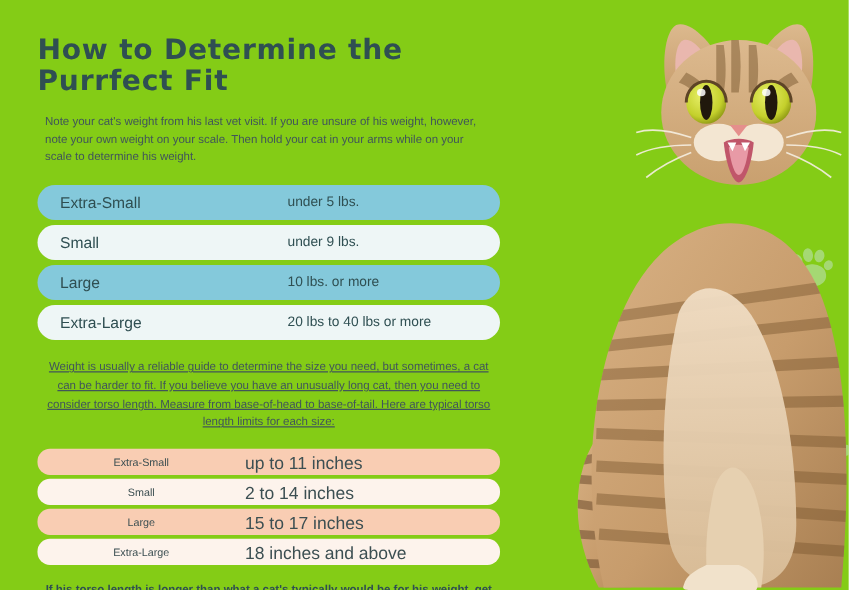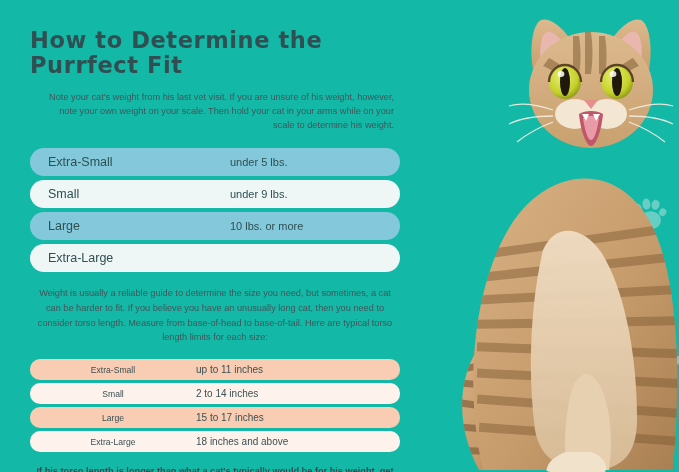--- a/index.html
+++ b/index.html
@@ -10,21 +10,21 @@
     width: 679px;
     height: 472px;
     font-family: "Liberation Sans", sans-serif;
     background: #ffffff;
     overflow: hidden;
   }
   .infographic {
     position: relative;
     width: 679px;
     height: 472px;
-    background: #14b8a6;
+    background: #84cc16;
     overflow: hidden;
   }
   
   .paw {
     position: absolute;
     opacity: 0.45;
   }
   .paw .pad {
     position: absolute;
     background: #cfe8e5;
@@ -70,21 +70,21 @@
     font-weight: bold;
     color: #2f4f52;
     letter-spacing: 0.6px;
     margin: 6px 0 12px 0;
     line-height: 1.1;
   }
   .intro {
     font-size: 9.2px;
     color: #41565a;
     line-height: 1.55;
-    text-align: right;
+    text-align: left;
     margin: 0 0 16px 0;
     padding: 0 6px;
   }
   .weight-table {
     margin: 0 0 14px 0;
   }
   .row {
     display: flex;
     align-items: center;
     border-radius: 14px;
@@ -106,39 +106,40 @@
     color: #2f4f52;
     margin-left: 32px;
   }
   .mid-text {
     font-size: 9.2px;
     color: #41565a;
     line-height: 1.6;
     text-align: center;
     margin: 0 0 14px 0;
     padding: 0 4px;
+    text-decoration: underline;
   }
   .torso-table { margin-bottom: 12px; }
   .trow {
     display: flex;
     align-items: center;
     border-radius: 10px;
     height: 21px;
     margin-bottom: 3px;
   }
   .trow.t-alt-a { background: #f9cdb3; }
   .trow.t-alt-b { background: #fdf3ec; }
   .trow .tsize {
     width: 166px;
     text-align: center;
     font-size: 8.6px;
     color: #3c4f52;
   }
   .trow .tval {
-    font-size: 10px;
+    font-size: 14px;
     color: #3c4f52;
   }
   .footer-text {
     font-size: 9.2px;
     color: #2f4f52;
     font-weight: bold;
     line-height: 1.6;
     text-align: center;
     padding: 0 2px;
   }
@@ -294,20 +295,21 @@
       <div class="row alt-b">
         <span class="size">Small</span>
         <span class="val">under 9 lbs.</span>
       </div>
       <div class="row alt-a">
         <span class="size">Large</span>
         <span class="val">10 lbs. or more</span>
       </div>
       <div class="row alt-b">
         <span class="size">Extra-Large</span>
+        <span class="val">20 lbs to 40 lbs or more</span>
       </div>
     </div>
 
     <p class="mid-text">Weight is usually a reliable guide to determine the size you need, but sometimes, a cat can be harder to fit. If you believe you have an unusually long cat, then you need to consider torso length. Measure from base-of-head to base-of-tail. Here are typical torso length limits for each size:</p>
 
     <div class="torso-table">
       <div class="trow t-alt-a">
         <span class="tsize">Extra-Small</span>
         <span class="tval">up to 11 inches</span>
       </div>

